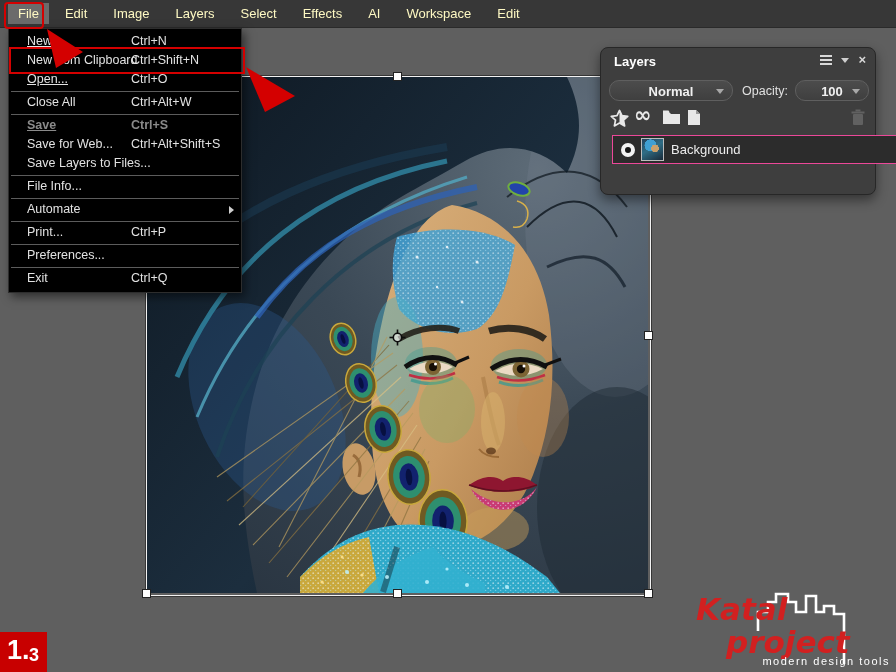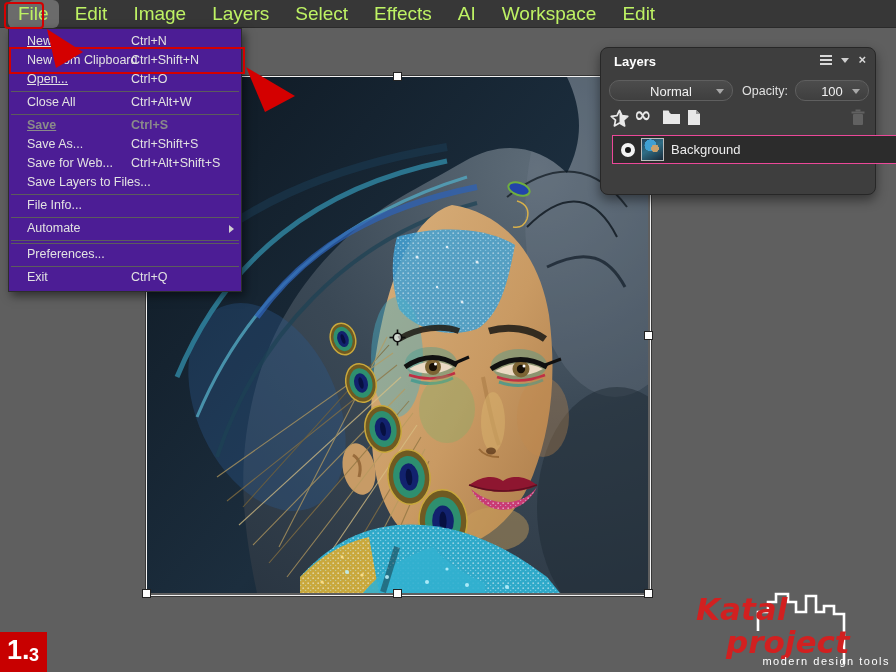--- a/index.html
+++ b/index.html
@@ -1,24 +1,24 @@
 <!DOCTYPE html>
 <html><head>
 <meta charset="utf-8">
 <style>
   html,body{margin:0;padding:0;background:#5e5e5e;font-family:"Liberation Sans","DejaVu Sans",sans-serif;}
   #stage{position:relative;width:896px;height:672px;background:#5f5f5f;overflow:hidden;}
 
   
   #menubar{position:absolute;left:0;top:0;width:896px;height:28px;background:#373737;border-bottom:1px solid #2a2a2a;display:flex;align-items:center;padding-left:8px;box-sizing:border-box;z-index:20;}
-  .mb-item{color:#bef264;font-size:19px;padding:3px 10px;margin-right:6px;border-radius:6px;cursor:default;}
+  .mb-item{color:#fef9c3;font-size:13px;padding:3px 10px;margin-right:6px;border-radius:0;cursor:default;}
   .mb-item.active{background:#6b6b6b;}
 
   
-  #file-menu{position:absolute;left:8px;top:28px;width:234px;background:#4c1d95;border:1px solid #2d2d2d;box-shadow:3px 4px 9px rgba(0,0,0,.5);padding:3px 0 4px 0;box-sizing:border-box;z-index:30;}
+  #file-menu{position:absolute;left:8px;top:28px;width:234px;background:#000000;border:1px solid #2d2d2d;box-shadow:3px 4px 9px rgba(0,0,0,.5);padding:3px 0 4px 0;box-sizing:border-box;z-index:30;}
   .menu-item{position:relative;height:19px;line-height:19px;font-size:12.5px;color:#e2e2e2;padding-left:18px;}
   .menu-item .mi-label.u{text-decoration:underline;}
   .menu-item .mi-short{position:absolute;left:122px;top:0;text-align:right;}
   .menu-item.disabled{color:#8a8a8a;font-weight:bold;}
   .menu-item .sub-arrow{position:absolute;right:7px;top:6px;width:0;height:0;border-left:5px solid #cfcfcf;border-top:4px solid transparent;border-bottom:4px solid transparent;}
   .menu-sep{height:1px;background:#5c5c5c;margin:2px 2px 1px 2px;}
 
   
   #canvas{position:absolute;left:147px;top:77px;width:501px;height:516px;z-index:5;}
   #canvas svg{display:block;}
@@ -28,21 +28,21 @@
 
   
   #layers-panel{position:absolute;left:600px;top:47px;width:276px;height:148px;background:#3e3e3e;border:1px solid #272727;border-radius:8px;box-shadow:0 5px 12px rgba(0,0,0,.45);box-sizing:border-box;z-index:25;}
   #panel-header{position:relative;height:26px;}
   #panel-title{position:absolute;left:13px;top:6px;font-size:13px;font-weight:bold;color:#fff;}
   #panel-header-icons{position:absolute;right:9px;top:6px;display:flex;align-items:center;gap:9px;}
   .hamburger{display:flex;flex-direction:column;gap:2px;}
   .hamburger i{display:block;width:12px;height:2px;background:#d8d8d8;}
   .caret-down{width:0;height:0;border-top:5px solid #cfcfcf;border-left:4px solid transparent;border-right:4px solid transparent;}
   .panel-x{color:#d8d8d8;font-size:13px;font-weight:bold;line-height:12px;}
-  .combo{position:absolute;top:32px;height:21px;background:linear-gradient(#4c4c4c,#3f3f3f);border:1px solid #5f5f5f;border-radius:10px;color:#f0f0f0;font-size:13px;font-weight:normal;text-align:center;line-height:21px;box-sizing:border-box;}
+  .combo{position:absolute;top:32px;height:21px;background:linear-gradient(#4c4c4c,#3f3f3f);border:1px solid #5f5f5f;border-radius:10px;color:#f0f0f0;font-size:13px;font-weight:bold;text-align:center;line-height:21px;box-sizing:border-box;}
   .combo .caret-down{position:absolute;right:8px;top:8px;border-top-color:#a8a8a8;}
   #blend-combo{left:8px;width:124px;}
   #opacity-label{position:absolute;left:141px;top:36px;font-size:12.5px;color:#e0e0e0;}
   #opacity-combo{left:194px;width:74px;}
   #action-icons{position:absolute;left:0;top:59px;width:100%;height:24px;}
   .act-icon{position:absolute;top:2px;}
   #layer-row{position:absolute;left:11px;top:87px;width:323px;height:29px;background:#2c2c2c;border:1px solid #ec4899;box-sizing:border-box;}
   #vis-toggle{position:absolute;left:8px;top:7px;width:14px;height:14px;border-radius:50%;border:4px solid #f2f2f2;background:#161616;box-sizing:border-box;}
   #layer-thumb{position:absolute;left:28px;top:2px;width:23px;height:23px;border:1px solid #bdbdbd;box-sizing:border-box;background:
     radial-gradient(circle at 62% 45%, #c9a06a 0 22%, transparent 23%),
@@ -266,28 +266,28 @@
 
   <div id="file-menu">
     <div>
         <div class="menu-item"><span class="mi-label u">New</span><span class="mi-short">Ctrl+N</span></div>
         <div class="menu-item"><span class="mi-label">New from Clipboard</span><span class="mi-short">Ctrl+Shift+N</span></div>
         <div class="menu-item"><span class="mi-label u">Open...</span><span class="mi-short">Ctrl+O</span></div>
         <div class="menu-sep"></div>
         <div class="menu-item"><span class="mi-label">Close All</span><span class="mi-short">Ctrl+Alt+W</span></div>
         <div class="menu-sep"></div>
         <div class="menu-item disabled"><span class="mi-label u">Save</span><span class="mi-short">Ctrl+S</span></div>
-        <div class="menu-item"><span class="mi-label">Save As...</span><span class="mi-short">Ctrl+Shift+S</span></div>
         <div class="menu-item"><span class="mi-label">Save for Web...</span><span class="mi-short">Ctrl+Alt+Shift+S</span></div>
         <div class="menu-item"><span class="mi-label">Save Layers to Files...</span></div>
         <div class="menu-sep"></div>
         <div class="menu-item"><span class="mi-label">File Info...</span></div>
         <div class="menu-sep"></div>
         <div class="menu-item"><span class="mi-label">Automate</span><span class="sub-arrow"></span></div>
         <div class="menu-sep"></div>
+        <div class="menu-item"><span class="mi-label">Print...</span><span class="mi-short">Ctrl+P</span></div>
         <div class="menu-sep"></div>
         <div class="menu-item"><span class="mi-label">Preferences...</span></div>
         <div class="menu-sep"></div>
         <div class="menu-item"><span class="mi-label">Exit</span><span class="mi-short">Ctrl+Q</span></div>
       </div>
   </div>
 
   <div id="layers-panel">
     <div id="panel-header">
       <span id="panel-title">Layers</span>

